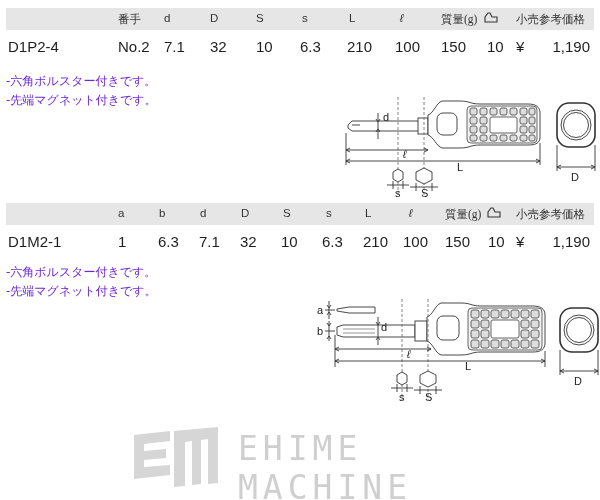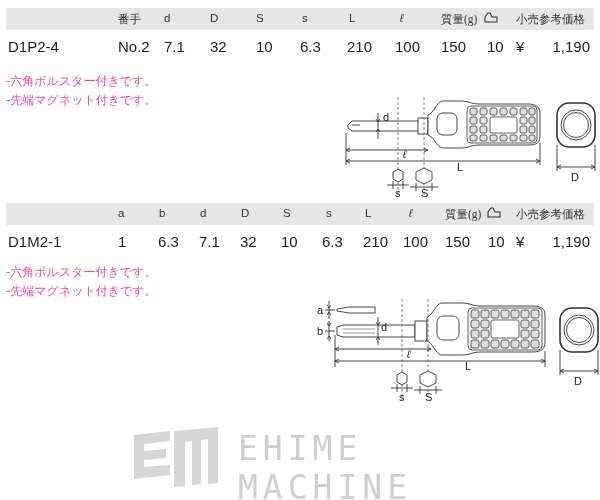--- a/index.html
+++ b/index.html
@@ -7,21 +7,21 @@
     width: 600px; height: 500px; background: #ffffff; position: relative; overflow: hidden;
     font-family: "Liberation Sans", "DejaVu Sans", sans-serif; color: #222;
   }
   .spec-block { position: absolute; left: 0; width: 600px; }
   .hdr-band {
     position: absolute; left: 6px; width: 588px; height: 22px; background: #e6e6e6;
   }
   .cell { position: absolute; white-space: nowrap; }
   .hdr { font-size: 11.5px; color: #333; top: 4px; }
   .val { font-size: 15px; color: #1e1e1e; }
-  .note { position: absolute; left: 6px; font-size: 12px; color: #ec4899; line-height: 19px; font-family: "DejaVu Sans", sans-serif; }
+  .note { position: absolute; left: 6px; font-size: 12px; color: #6d28d9; line-height: 19px; font-family: "DejaVu Sans", sans-serif; }
   .jp { font-family: Liberation Serif, serif; }
   .diagram { position: absolute; }
   .logo { position: absolute; left: 130px; top: 427px; width: 340px; height: 62px; text-decoration: underline; }
   .logo-title {
     position: absolute; left: 108px; top: 2px; font-size: 33px; letter-spacing: 5px; color: #cfcfcf;
     font-family: "DejaVu Sans Mono", monospace; font-weight: normal;
   }
   .logo-sub {
     position: absolute; left: 120px; top: 44px; font-size: 8px; letter-spacing: 2px; color: #cfcfcf;
     font-family: "DejaVu Sans Mono", monospace; font-weight: bold;

